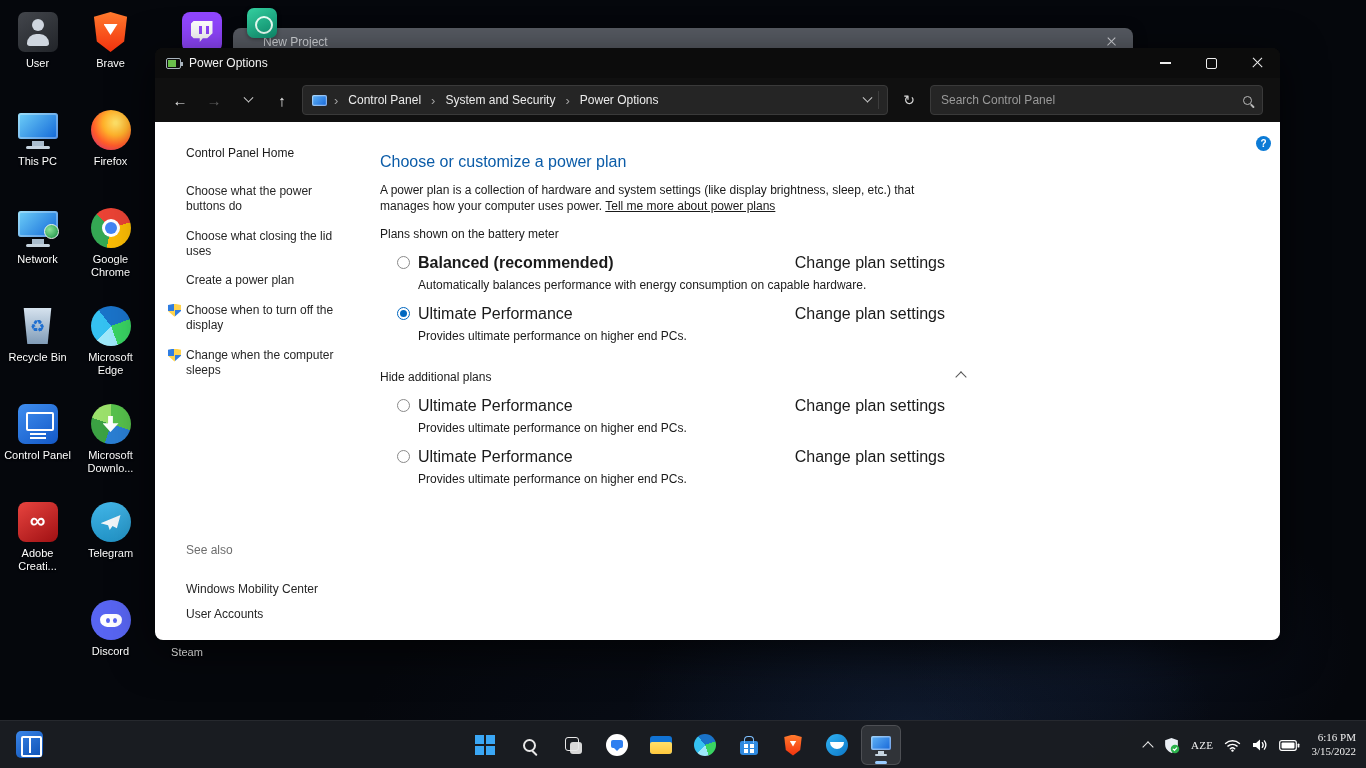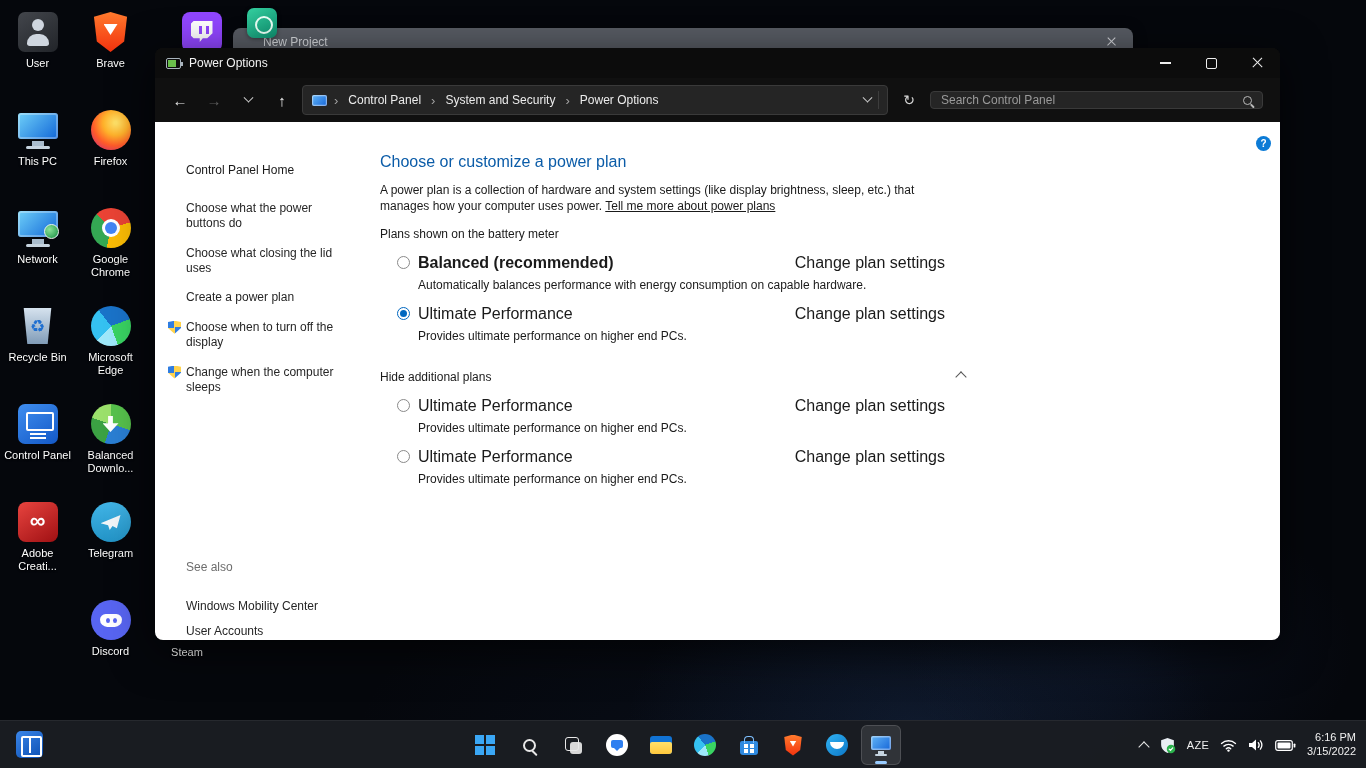--- a/index.html
+++ b/index.html
@@ -101,28 +101,28 @@
   .chev { width:7px; height:7px; border-left:1.5px solid #cfcfcf; border-top:1.5px solid #cfcfcf; }
   .chev-down { transform:rotate(-135deg) translate(2px,2px); }
   .chev-up-dark { width:8px;height:8px;border-left:1.6px solid #555;border-top:1.6px solid #555;transform:rotate(45deg); }
   .crumb-field { flex:1; height:30px; background:#252525; border:1px solid #3a3a3a; border-radius:4px; display:flex; align-items:center; padding:0 8px 0 9px; gap:7px; min-width:0; }
   .crumb-mini { width:15px; height:11px; border-radius:2px; background:linear-gradient(135deg,#62b5f7,#1565d8); box-shadow:inset 0 0 0 1.2px rgba(255,255,255,.45); flex:none; }
   .crumb-sep::before { content:"\203A"; color:#a3a3a3; font-size:13px; }
   .crumb-item { font-size:12px; color:#ececec; white-space:nowrap; padding:2px 3px; border-radius:3px; }
   .crumb-spacer { flex:1; }
   .crumb-divider { width:1px; height:18px; background:#3d3d3d; }
   .refresh-btn { width:30px; height:28px; display:flex; align-items:center; justify-content:center; color:#d6d6d6; font-size:14px; flex:none; }
-  .search-field { width:333px; height:18px; background:#252525; border:1px solid #3a3a3a; border-radius:4px; display:flex; align-items:center; padding:0 10px; flex:none;justify-content:center; }
+  .search-field { width:333px; height:30px; background:#252525; border:1px solid #3a3a3a; border-radius:4px; display:flex; align-items:center; padding:0 10px; flex:none;justify-content:center; }
   .search-field input { flex:1; background:transparent; border:none; outline:none; color:#cfcfcf; font-size:12px; font-family:"Liberation Sans",sans-serif; }
   .search-field input::placeholder { color:#9a9a9a; }
   .mag { width:9px; height:9px; border:1.5px solid #b9b9b9; border-radius:50%; position:relative; flex:none; }
   .mag::after { content:""; position:absolute; right:-4px; bottom:-3px; width:5px; height:1.6px; background:#b9b9b9; transform:rotate(45deg); border-radius:1px; }
 
   .content { position:absolute; left:0; right:0; top:74px; bottom:0; background:#fff; border-radius:0 0 8px 8px; display:flex; color:#1a1a1a; }
-  .sidebar { width:225px; flex:none; padding:41px 12px 0 31px; }
+  .sidebar { width:225px; flex:none; padding:24px 12px 0 31px; }
   .side-home { font-size:12px; color:#1a1a1a; margin-bottom:24px; }
   .side-link { position:relative; font-size:12px; color:#262626; line-height:1.28; margin-bottom:14px; max-width:158px; }
   .uac-shield { position:absolute; left:-18px; top:1px; width:13px; height:13px; clip-path:polygon(50% 0,100% 10%,100% 55%,50% 100%,0 55%,0 10%); background:conic-gradient(#ffd34e 0 25%,#2f7de1 0 50%,#ffd34e 0 75%,#2f7de1 0 100%); }
   .see-also { margin-top:165px; }
   .see-also-hdr { font-size:12px; color:#6d6d6d; margin-bottom:25px; }
   .see-also-link { font-size:12px; color:#262626; margin-bottom:11px; }
 
   .main-col { flex:1; padding:31px 0 15px 0; position:relative; }
   .main-inner { width:585px; }
   .page-h1 { font-size:16px; font-weight:normal; color:#0b5ca8; margin-bottom:11px; }
@@ -170,21 +170,21 @@
   .tb-store::before { content:""; position:absolute; left:4px; top:-5px; width:8px; height:6px; border:1.5px solid #7fc0ff; border-bottom:none; border-radius:4px 4px 0 0; }
   .tb-store::after { content:""; position:absolute; left:4px; top:3px; width:4px; height:4px; background:#fff; box-shadow:6px 0 0 #fff,0 5px 0 #fff,6px 5px 0 #fff; }
   .tb-brave { width:19px; height:21px; background:linear-gradient(180deg,#ff7a2d,#f3320e); clip-path:polygon(50% 0,96% 12%,88% 74%,50% 100%,12% 74%,4% 12%); position:relative; }
   .tb-brave::after { content:""; position:absolute; left:6px; top:6px; width:7px; height:6px; background:#fff; clip-path:polygon(50% 100%,0 0,100% 0); }
   .tb-whale { width:22px; height:22px; border-radius:50%; background:linear-gradient(135deg,#31b2f2,#0c78c9); position:relative; }
   .tb-whale::before { content:""; position:absolute; left:4px; top:8px; width:14px; height:7px; background:#fff; border-radius:0 0 12px 12px; }
   .tb-cpanel { width:20px; height:14px; border-radius:2px; background:linear-gradient(135deg,#62b5f7,#1565d8); box-shadow:inset 0 0 0 1.5px rgba(255,255,255,.4); position:relative; margin-top:-4px; }
   .tb-cpanel::before { content:""; position:absolute; left:7px; bottom:-4px; width:6px; height:3px; background:#c6d4e0; }
   .tb-cpanel::after { content:""; position:absolute; left:4px; bottom:-6px; width:12px; height:2px; border-radius:1px; background:#c6d4e0; }
 
-  .tb-right { position:absolute; right:10px; top:0; height:48px; display:flex; align-items:center; gap:11px; }
+  .tb-right { position:absolute; right:10px; top:0; height:48px; display:flex; align-items:center; gap:11px;font-family:Liberation Serif, serif; }
   .tray-chev { width:8px; height:8px; border-left:1.8px solid #e8e8e8; border-top:1.8px solid #e8e8e8; transform:rotate(45deg); margin-top:3px; }
   .tray-lang { font-size:11px; color:#f0f0f0; letter-spacing:.3px; }
   .tray-clock { text-align:right; font-size:11px; color:#f0f0f0; line-height:1.25; }
   .tb-corner { position:absolute; left:16px; top:10px; width:27px; height:27px; border-radius:5px; background:linear-gradient(145deg,#3b86e8,#0b4fb3); }
   .tb-corner::before { content:""; position:absolute; left:5px; top:5px; width:17px; height:17px; border:2px solid #fff; border-radius:2px; }
   .tb-corner::after { content:""; position:absolute; left:12.5px; top:5px; width:2px; height:17px; background:#fff; }
 
   .cursor-default { cursor:default; }
 </style>
 </head>
@@ -255,21 +255,21 @@
       <div class="ditem">
         <div class="dicon">
             <div class="ic-edge"></div>
           </div>
         <div class="dlabel">Microsoft Edge</div>
       </div>
       <div class="ditem">
         <div class="dicon">
             <div class="ic-idm"></div>
           </div>
-        <div class="dlabel">Balanced Downlo...</div>
+        <div class="dlabel">Microsoft Downlo...</div>
       </div>
       <div class="ditem">
         <div class="dicon">
             <div class="ic-tg"></div>
           </div>
         <div class="dlabel">Telegram</div>
       </div>
       <div class="ditem">
         <div class="dicon">
             <div class="ic-dc"></div>

